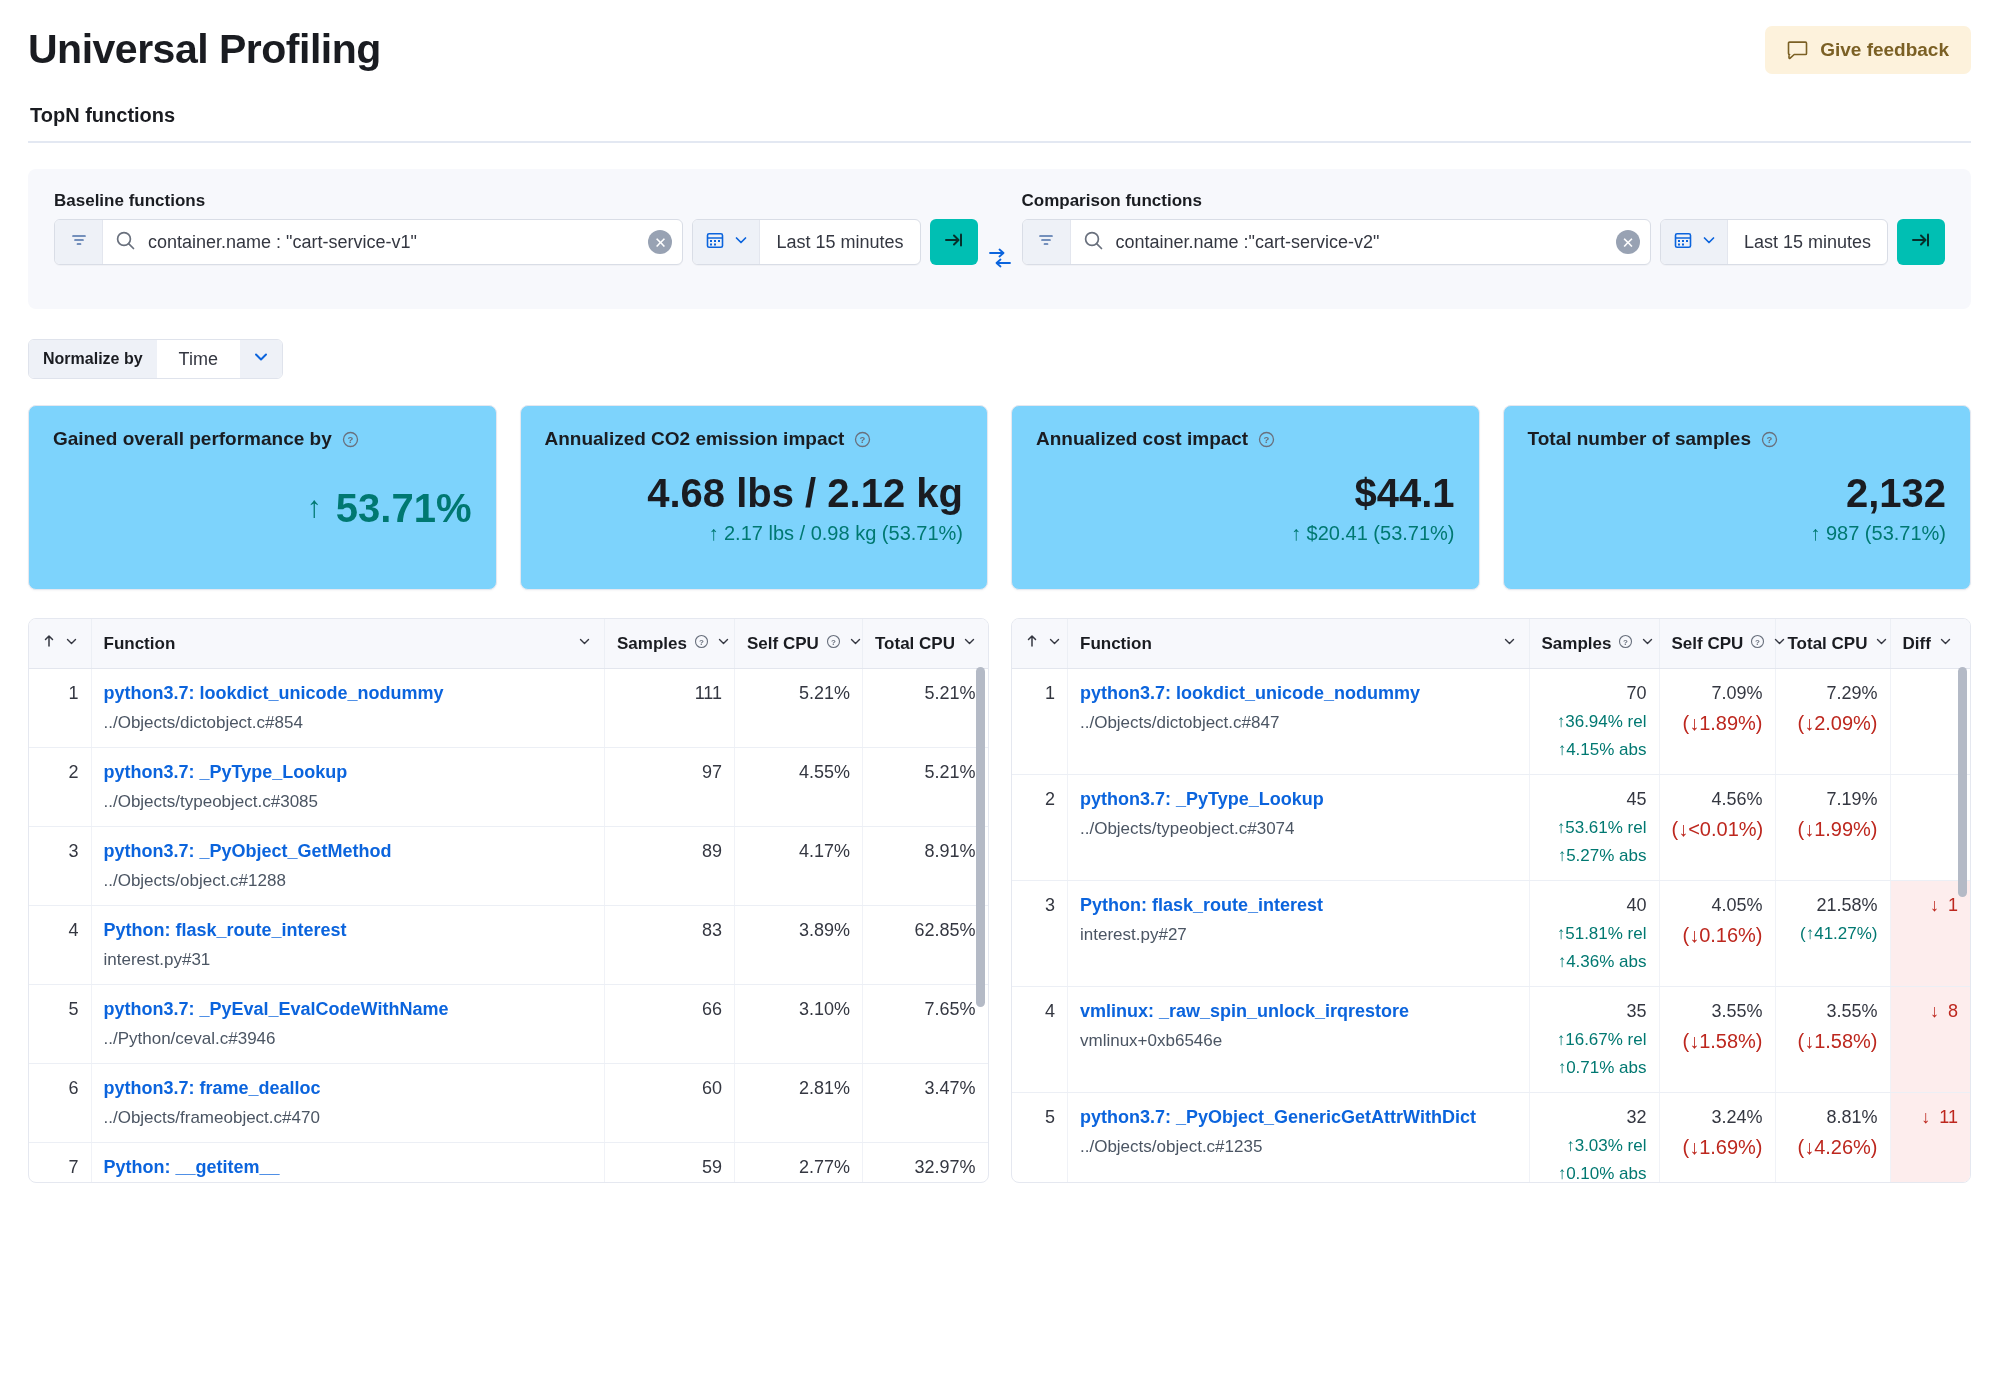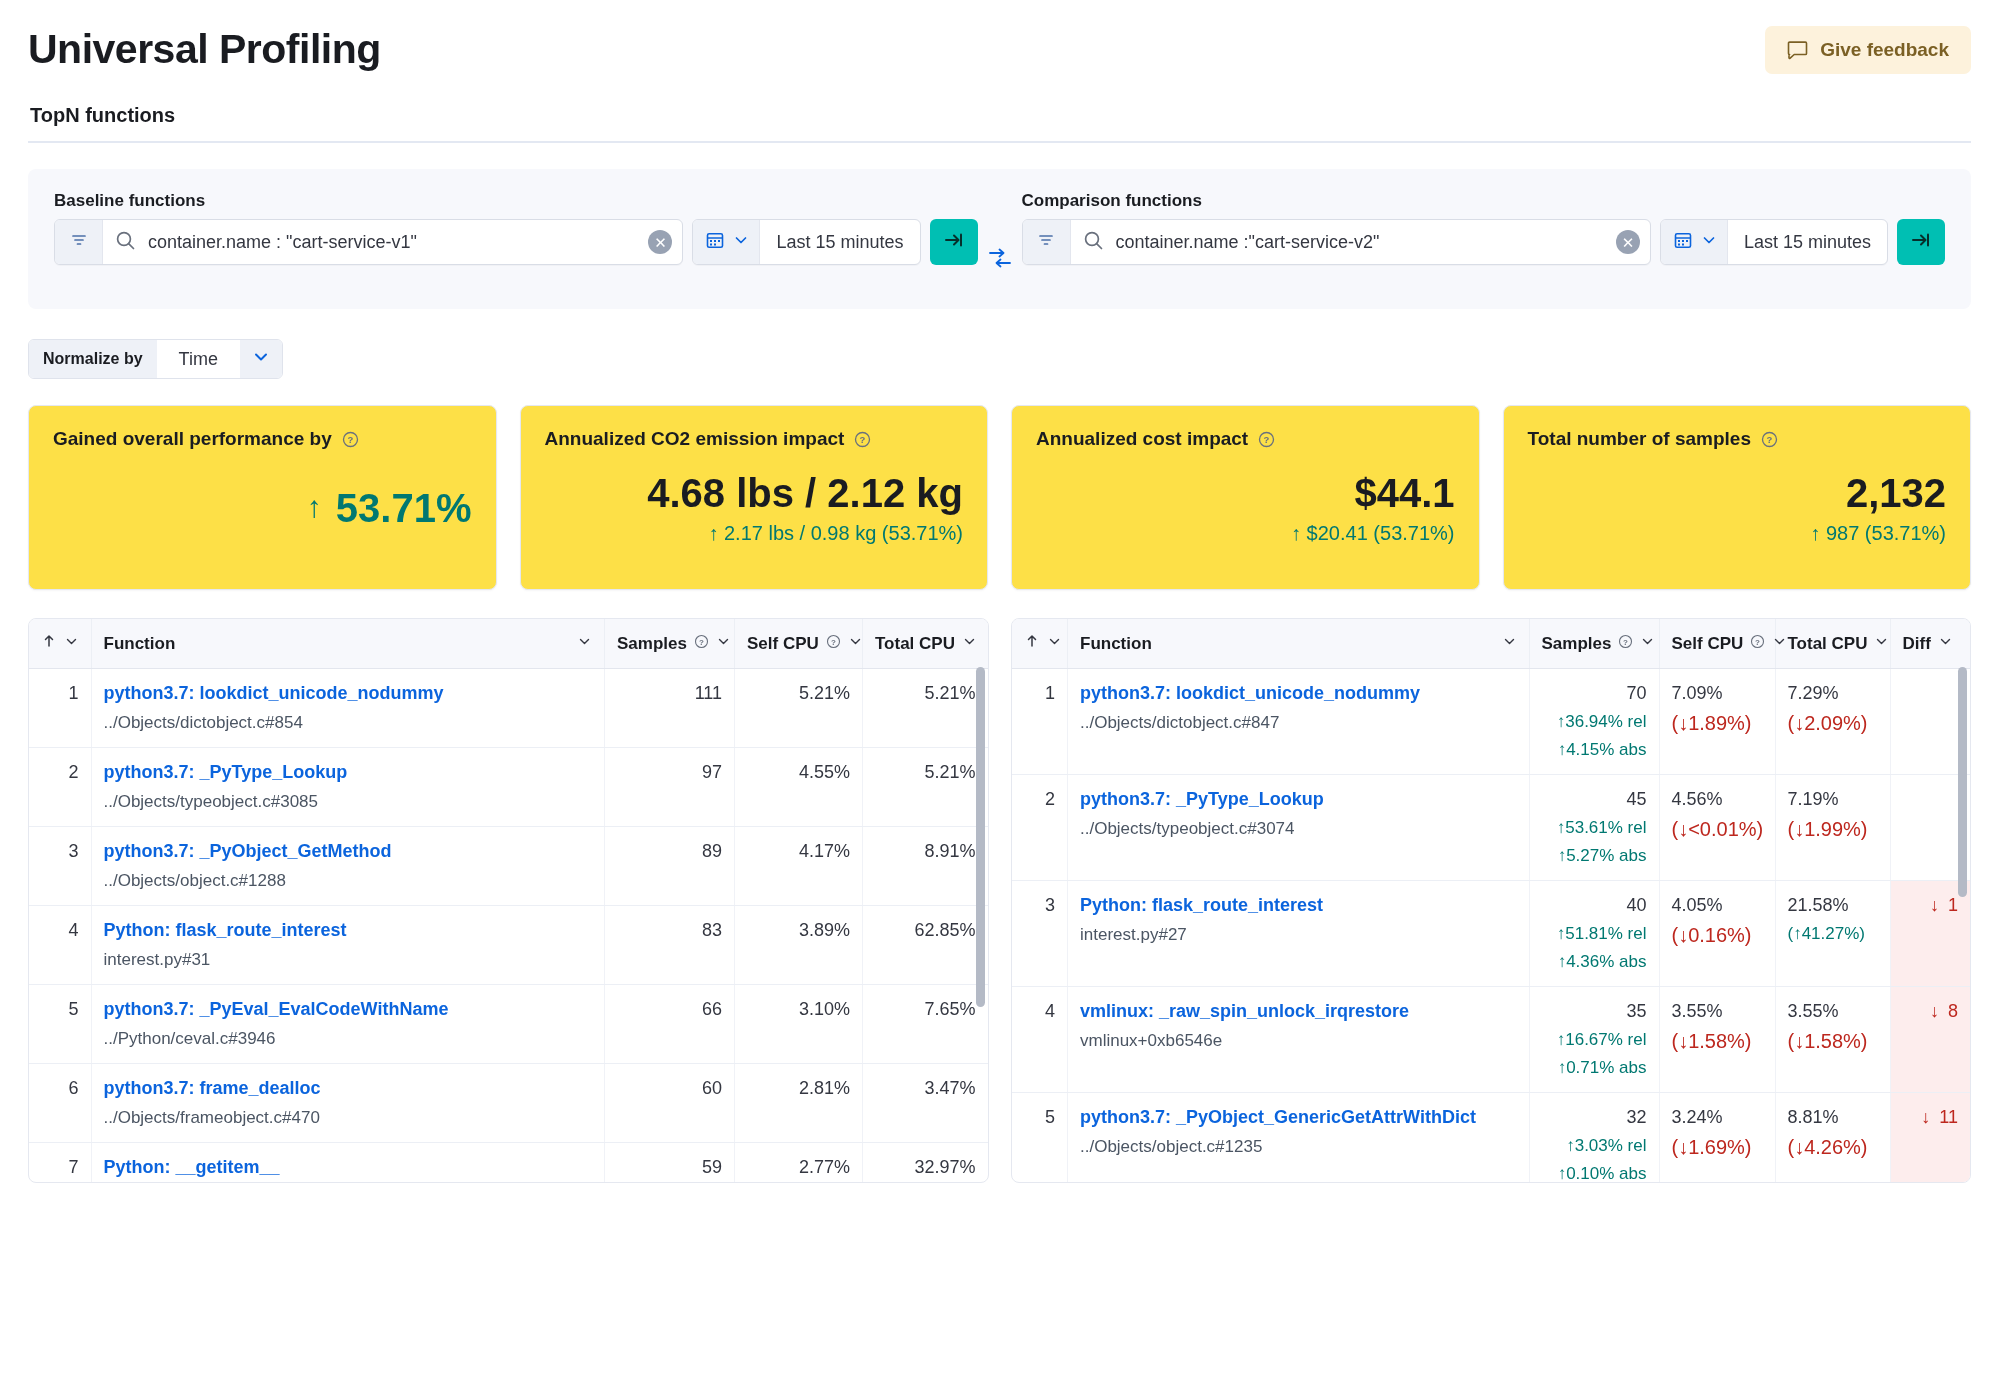--- a/index.html
+++ b/index.html
@@ -69,21 +69,21 @@
   .normalize { margin: 30px 28px 0 28px; }
   .normalize-group { display:inline-flex; align-items:stretch; border-radius:6px; overflow:hidden;
                      border:1px solid #dfe3ec; height:40px; }
   .norm-label { background:#eef1f7; display:flex; align-items:center; padding:0 14px;
                 font-size:16px; font-weight:bold; color:#1a1c21; }
   .norm-value { background:#fff; display:flex; align-items:center; padding:0 22px; font-size:18px; color:#343741;}
   .norm-caret { background:#eef1f7; display:flex; align-items:center; padding:0 12px; cursor:pointer;}
 
   
   .cards { display:flex; gap:23px; margin: 26px 28px 0 28px; }
-  .card { flex:1 1 0; background:#fde047; border:1px solid #e5e8f0; border-radius:8px;
+  .card { flex:1 1 0; background:#7dd3fc; border:1px solid #e5e8f0; border-radius:8px;
           padding:22px 24px 24px 24px; height:185px; display:flex; flex-direction:column;
           box-shadow: 0 1px 2px rgba(16,24,40,0.04); }
   .card-title { display:flex; align-items:center; gap:10px; font-size:19px; font-weight:bold; color:#1a1c21;}
   .card-body { flex:1 1 auto; display:flex; flex-direction:column; justify-content:center;
                align-items:flex-end; text-align:right; }
   .card-main { font-size:40px; font-weight:bold; color:#1a1c21; line-height:1.15; }
   .card-main.teal { color:#007871; display:flex; align-items:center; gap:14px; }
   .card-main .arrow { font-size:30px; font-weight:normal; }
   .card-sub { font-size:20px; color:#007871; margin-top:6px; }
   .help-ico { display:inline-block; width:17px; height:17px; }
@@ -99,21 +99,21 @@
   thead th:last-child { border-right:none; }
   th .th-inner { display:flex; align-items:center; gap:7px; }
   th .th-inner.spread { justify-content:space-between;gap:24px; }
   tbody td { border-bottom:1px solid #eceff5; border-right:1px solid #f0f2f7;
              padding:14px 12px; font-size:18px; color:#343741; vertical-align:top; }
   tbody td:last-child { border-right:none; }
   .rank { text-align:right; color:#343741; font-size:18px; }
   .fn-name { color:#0b64dd; font-weight:bold; font-size:18px; cursor:pointer; }
   .fn-src { color:#4b5563; font-size:17px; margin-top:9px; }
   .num { text-align:right; white-space:nowrap; }
-  .cellstack { display:flex; flex-direction:column; gap:8px; }
+  .cellstack { display:flex; flex-direction:column; gap:8px;text-align:right; }
   .cellstack .up { color:#007871; white-space:nowrap; font-size:17px; }
   .cellstack .dn { color:#bd271e; white-space:nowrap; font-size:20px; }
   .cellstack .plain { color:#343741; font-size:18px; }
   .r-align { text-align:right; }
   .diff-cell { background:#fdeded; text-align:right; color:#bd271e; font-size:18px; white-space:nowrap;}
   .diff-cell .dl { display:inline-flex; align-items:center; gap:9px; }
 
   
   .vscroll { position:absolute; top:48px; right:3px; width:9px; bottom:6px; }
   .vscroll .thumb { position:absolute; left:0; width:9px; background:#b4bac6; border-radius:5px; }

